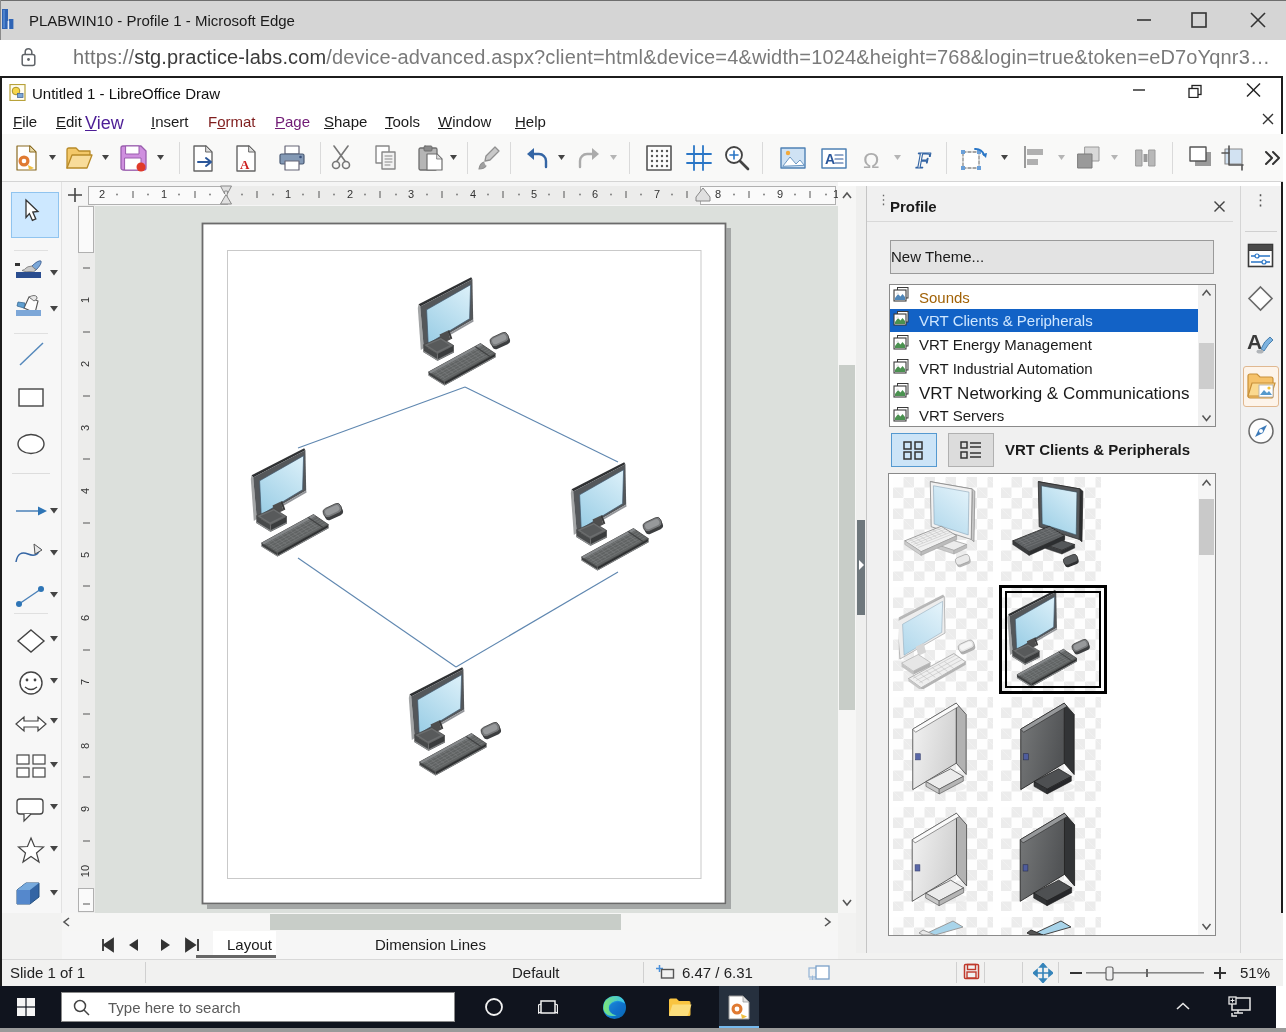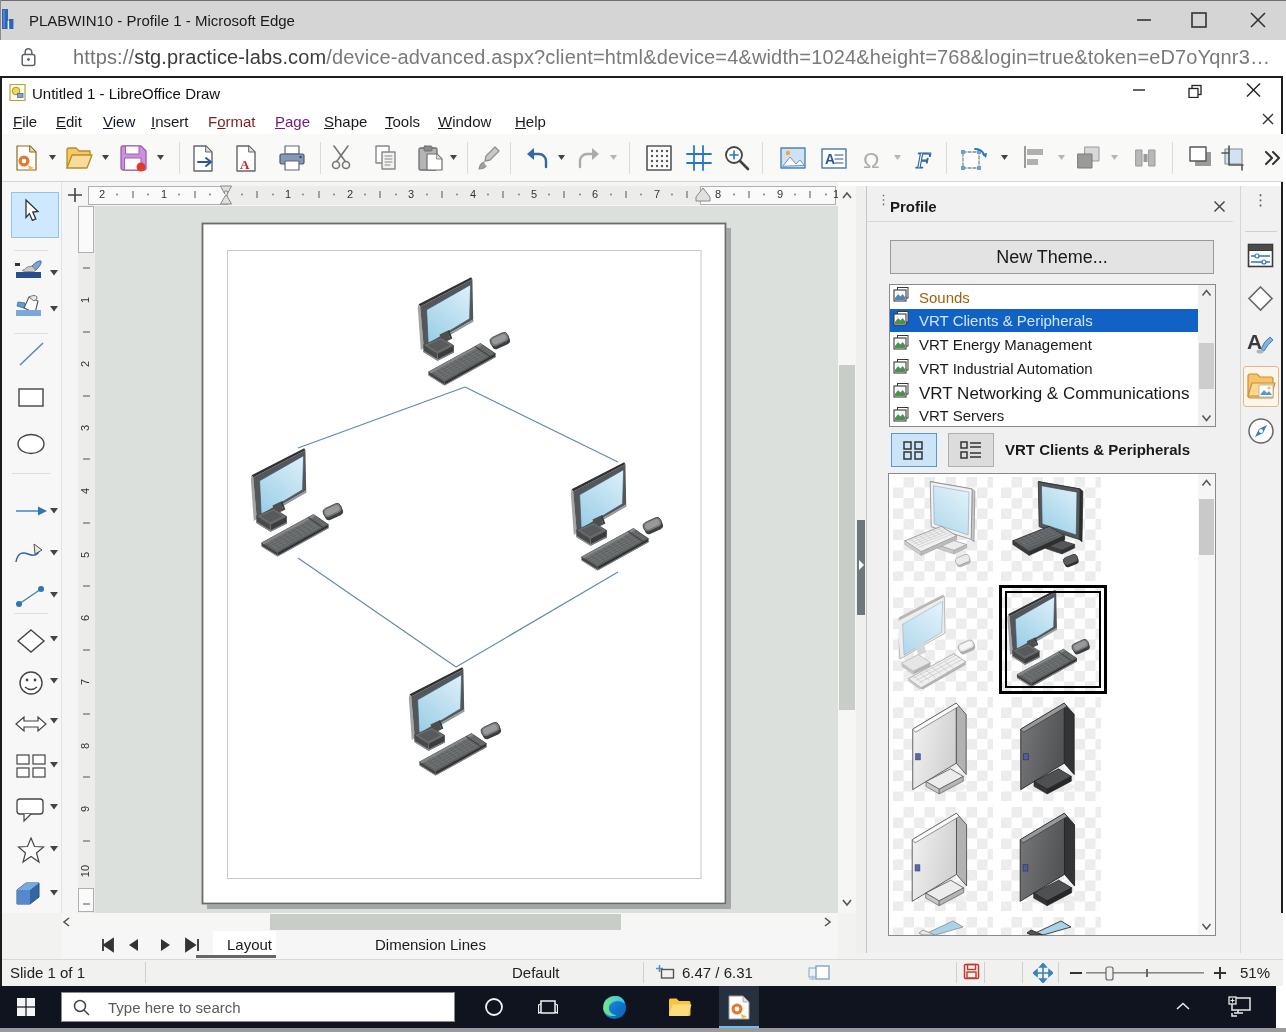--- a/index.html
+++ b/index.html
@@ -255,21 +255,21 @@
 <svg class="a" style="left:1128px;top:82px" width="136" height="16" viewBox="0 0 136 16">
   <line x1="5" y1="8" x2="17" y2="8" stroke="#222" stroke-width="1.4"></line>
   <rect x="64" y="3.5" width="9" height="9" fill="none" stroke="#222" stroke-width="1.3"></rect>
   <rect x="61" y="6.5" width="9" height="9" fill="#fff" stroke="#222" stroke-width="1.3"></rect>
   <line x1="119" y1="1.5" x2="132" y2="14.5" stroke="#222" stroke-width="1.4"></line>
   <line x1="132" y1="1.5" x2="119" y2="14.5" stroke="#222" stroke-width="1.4"></line>
 </svg>
 
 <div class="a" style="left:13px;top:113px;font-size:15px;color:#1a1a1a;"><span style="text-decoration:underline">F</span>ile</div>
 <div class="a" style="left:56px;top:113px;font-size:15px;color:#1a1a1a;"><span style="text-decoration:underline">E</span>dit</div>
-<div class="a" style="left:103px;top:113px;font-size:15px;color:#0f172a;"><span style="text-decoration:underline">V</span>iew</div>
+<div class="a" style="left:85px;top:113px;font-size:18px;color:#4c1d95;"><span style="text-decoration:underline">V</span>iew</div>
 <div class="a" style="left:151px;top:113px;font-size:15px;color:#1a1a1a;"><span style="text-decoration:underline">I</span>nsert</div>
 <div class="a" style="left:208px;top:113px;font-size:15px;color:#7f1d1d;">F<span style="text-decoration:underline">o</span>rmat</div>
 <div class="a" style="left:275px;top:113px;font-size:15px;color:#701a75;"><span style="text-decoration:underline">P</span>age</div>
 <div class="a" style="left:324px;top:113px;font-size:15px;color:#1a1a1a;"><span style="text-decoration:underline">S</span>hape</div>
 <div class="a" style="left:385px;top:113px;font-size:15px;color:#1a1a1a;"><span style="text-decoration:underline">T</span>ools</div>
 <div class="a" style="left:438px;top:113px;font-size:15px;color:#1a1a1a;"><span style="text-decoration:underline">W</span>indow</div>
 <div class="a" style="left:515px;top:113px;font-size:15px;color:#1a1a1a;"><span style="text-decoration:underline">H</span>elp</div>
 <svg class="a" style="left:1261px;top:112px" width="14" height="14" viewBox="0 0 14 14">
   <line x1="2" y1="2" x2="12" y2="12" stroke="#333" stroke-width="1.3"></line>
   <line x1="12" y1="2" x2="2" y2="12" stroke="#333" stroke-width="1.3"></line>
@@ -698,21 +698,21 @@
 </svg>
 
 <div class="a" style="left:866px;top:186px;width:374px;height:767px;background:#f0f0f0;border-left:1px solid #c5c5c5;"></div>
 <div class="a" style="left:877px;top:197px;width:4px;height:18px;color:#666;font-size:13px;line-height:6px;">⋮</div>
 <div class="a" style="left:890px;top:198px;font-size:15px;font-weight:bold;color:#1a1a1a;">Profile</div>
 <svg class="a" style="left:1213px;top:200px" width="13" height="13" viewBox="0 0 13 13">
   <line x1="1.5" y1="1.5" x2="11.5" y2="11.5" stroke="#444" stroke-width="1.4"></line>
   <line x1="11.5" y1="1.5" x2="1.5" y2="11.5" stroke="#444" stroke-width="1.4"></line>
 </svg>
 <div class="a" style="left:867px;top:221px;width:366px;height:1px;background:#d8d8d8;"></div>
-<div class="a" style="left:890px;top:240px;width:324px;height:34px;background:#e3e3e3;border:1px solid #9a9a9a;font-size:18px;color:#1a1a1a;text-align:center;line-height:32px;">New Theme...</div>
+<div class="a" style="left:890px;top:240px;width:324px;height:34px;background:#e3e3e3;border:1px solid #9a9a9a;font-size:15px;color:#1a1a1a;text-align:left;line-height:32px;">New Theme...</div>
 
 <div class="a" style="left:889px;top:284px;width:327px;height:143px;background:#fff;border:1px solid #8a8a8a;"></div>
 <div class="a" style="left:890px;top:309px;width:308px;height:23px;background:#1262c6;"></div>
 <svg class="a" style="left:893px;top:287px" width="17" height="138" viewBox="0 0 17 138">
   <g transform="translate(0,0)">
     <rect x="4.5" y="0.5" width="10.5" height="10.5" fill="#fdfdfd" stroke="#3a3a3a" stroke-width="1"></rect>
     <rect x="1" y="3" width="12" height="11" fill="#fff" stroke="#3a3a3a" stroke-width="1.1"></rect>
     <path d="M2,11 l3,-4 2.5,2.5 2,-2.5 2.5,3 v3 h-10 z" fill="#4f86b8"></path>
     <circle cx="4.5" cy="6.5" r="1.3" fill="#e8e8e8"></circle>
   </g>

